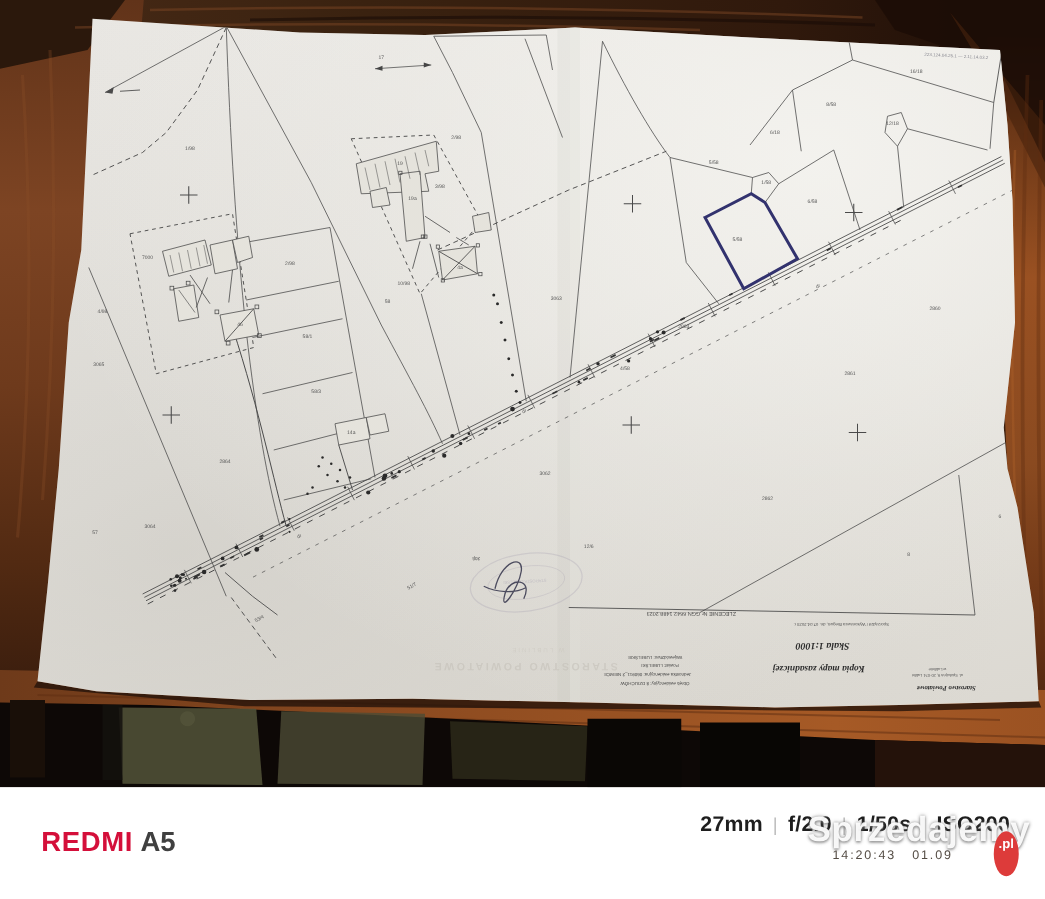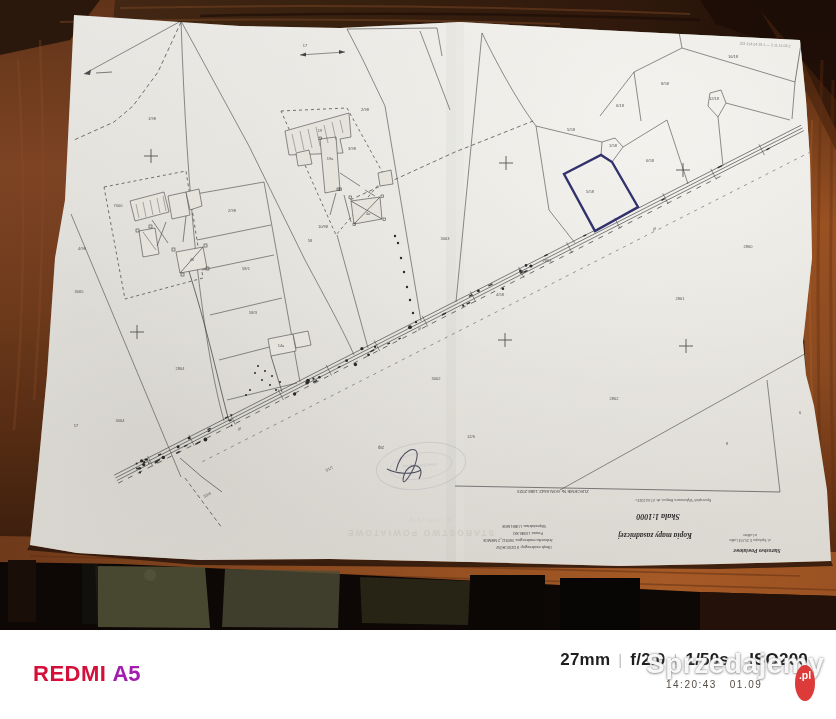--- a/index.html
+++ b/index.html
@@ -1,21 +1,21 @@
 <!DOCTYPE html>
 <html><head>
 <meta charset="utf-8">
 <style>
 html,body{margin:0;padding:0;background:#fff}
 body{width:836px;height:719px;overflow:hidden;font-family:"Liberation Sans",sans-serif;position:relative}
 #photo{position:absolute;left:0;top:0;width:836px;height:630px;overflow:hidden}
 #photo svg{filter:blur(0.45px)}
 #bar{position:absolute;left:0;top:630px;width:836px;height:89px;background:#ffffff}
 .redmi{position:absolute;left:33px;top:661px;font-size:22px;font-weight:bold;letter-spacing:0.5px;color:#d40f3a}
-.redmi b{color:#a21caf;letter-spacing:0px;margin-left:6px}
+.redmi b{color:#404040;letter-spacing:0px;margin-left:6px}
 .caminfo{position:absolute;top:650px;right:28px;font-size:17px;font-weight:bold;color:#1e1e1e;letter-spacing:0.2px}
 .caminfo span.sep{color:#bdbdbd;font-weight:normal;padding:0 8px;font-size:15px}
 .tstamp{position:absolute;top:679px;left:666px;font-size:10px;color:rgba(75,66,58,0.95);letter-spacing:1.5px}
 .wm{position:absolute;top:648px;left:646px;font-size:28px;font-weight:bold;color:rgba(255,255,255,0.93);text-shadow:0 0 3px rgba(106,106,106,0.8),0 1px 2px rgba(120,120,120,0.5);letter-spacing:0.5px}
 .wmpl{position:absolute;left:795px;top:665px;width:20px;height:36px;border-radius:50%;background:#dd3b3a;color:#fff;font-size:10.5px;font-weight:bold;text-align:center;line-height:20px}
 </style>
 </head>
 <body>
 
 <div id="photo">

